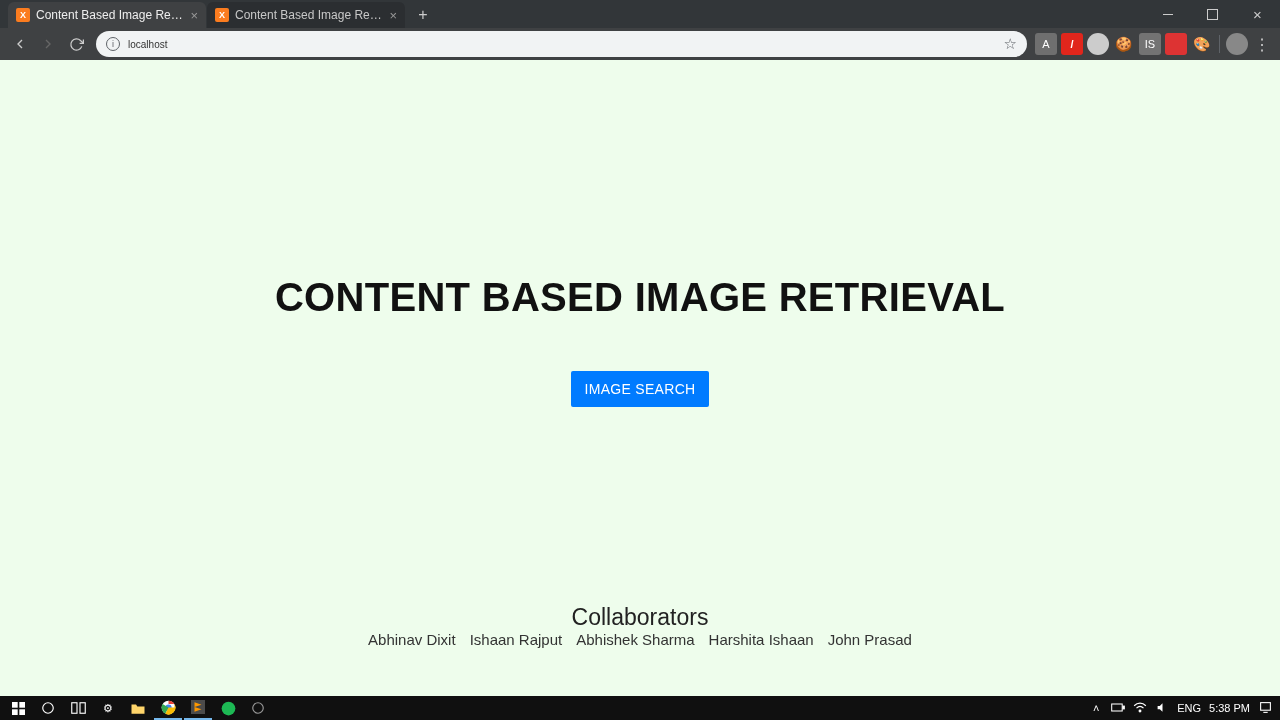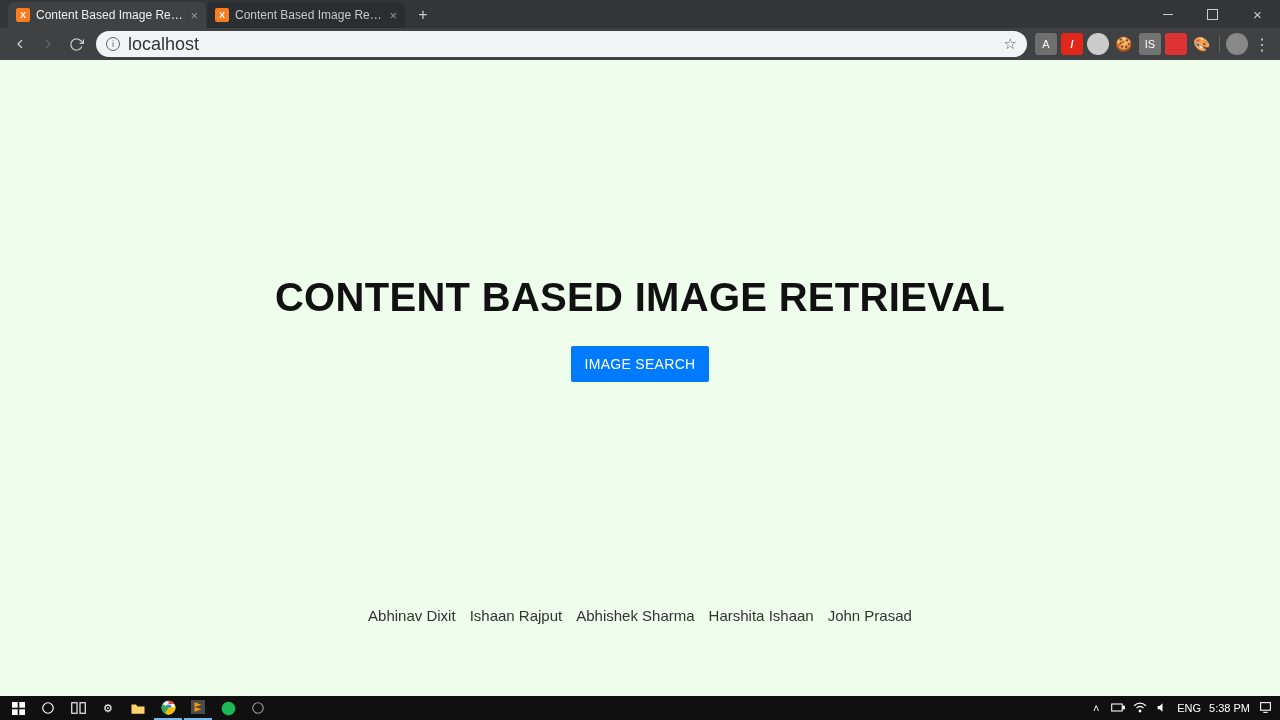--- a/index.html
+++ b/index.html
@@ -94,21 +94,21 @@
   .addr .site-info {
     width: 14px; height: 14px;
     border: 1.2px solid #5f6368;
     border-radius: 50%;
     display: flex; align-items: center; justify-content: center;
     font-size: 9px; color: #5f6368;
     margin-right: 8px;
   }
   .addr input {
     flex: 1; border: none; outline: none; background: transparent;
-    font-size: 18px; color: #333;
+    font-size: 10px; color: #333;
   }
   .addr .star { color: #5f6368; font-size: 15px; cursor: pointer; }
   .ext {
     width: 22px; height: 22px;
     display: flex; align-items: center; justify-content: center;
     border-radius: 3px; font-size: 11px; margin: 0 2px; cursor: pointer;
   }
   .ext-sep {
     width: 1px; height: 18px; background: #5f6368; margin: 0 4px;
   }
@@ -124,38 +124,38 @@
     position: relative;
   }
   .page h1 {
     margin-top: 215px;
     font-size: 40px;
     font-weight: 600;
     color: #111;
     letter-spacing: 0.3px;
   }
   .btn-row {
-    margin-top: 26px;
+    margin-top: 51px;
     display: flex;
     gap: 6px;
   }
   .btn-row button {
     background: #007bff;
     color: #fff;
     border: none;
     font-size: 14px;
     letter-spacing: 0.3px;
     padding: 10px 14px;
     cursor: pointer;
     border-radius: 2px;
   }
   .collab { margin-top: 197px; text-align: center; }
   .collab h2 { font-size: 23px; font-weight: 500; color: #222; }
   .collab .names {
-    margin-top: 28px; font-size: 15px; color: #333;
+    font-size: 15px; color: #333;
     display: flex; gap: 14px; justify-content: center;
   }
 
   
   .taskbar {
     background: #101010;
     height: 24px;
     display: flex;
     align-items: center;
     padding: 0 4px;
@@ -236,20 +236,21 @@
   <div class="ext" style="background:#888;border-radius:50%;"></div>
   <div class="menu-dots">⋮</div>
 </div>
 
 <div class="page">
   <h1>CONTENT BASED IMAGE RETRIEVAL</h1>
   <div class="btn-row">
     <button>IMAGE SEARCH</button>
   </div>
   <div class="collab">
+    <h2>Collaborators</h2>
     <div class="names">
       <span>Abhinav Dixit</span>
       <span>Ishaan Rajput</span>
       <span>Abhishek Sharma</span>
       <span>Harshita Ishaan</span>
       <span>John Prasad</span>
     </div>
   </div>
 </div>
 

